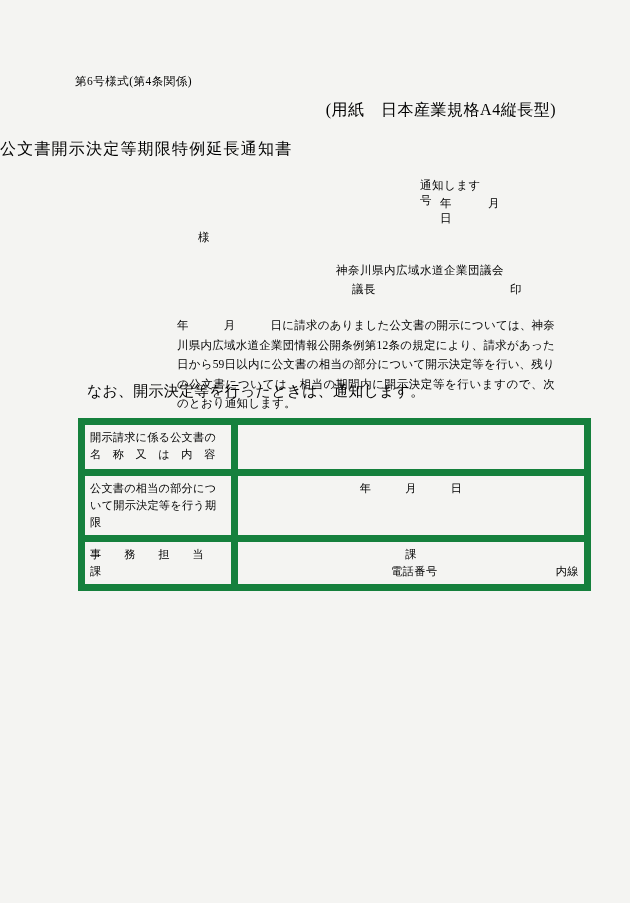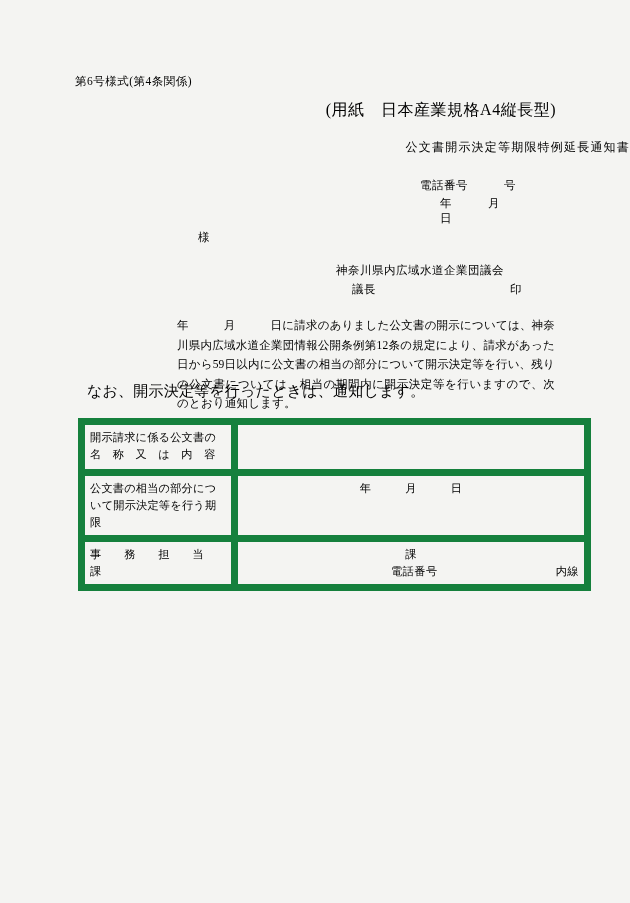--- a/index.html
+++ b/index.html
@@ -36,22 +36,22 @@
     width: 556px;
     text-align: right;
     font-size: 16px;
     letter-spacing: 0.5px;
   }
   .doc-title {
     position: absolute;
     left: 0;
     top: 139px;
     width: 630px;
-    text-align: right;
-    font-size: 12px;
+    text-align: left;
+    font-size: 16px;
     letter-spacing: 1.2px;
   }
   .doc-number {
     position: absolute;
     left: 420px;
     top: 178px;
     font-size: 11.5px;
     letter-spacing: 0.5px;
   }
   .doc-date {
@@ -167,21 +167,21 @@
 <body>
 
 <div class="page">
 
   <div class="form-no">第6号様式(第4条関係)</div>
 
   <div class="paper-spec">(用紙　日本産業規格A4縦長型)</div>
 
   <div class="doc-title">公文書開示決定等期限特例延長通知書</div>
 
-  <div class="doc-number">電話番号　　　号</div>
+  <div class="doc-number">通知します　　　号</div>
   <div class="doc-date">年　　　月　　　日</div>
 
   <div class="addressee">様</div>
 
   <div class="issuer-org">神奈川県内広域水道企業団議会</div>
   <div class="issuer-name">議長</div>
   <div class="issuer-seal">印</div>
 
   <div class="body-block">
     <p class="body-indent1">年　　　月　　　日に請求のありました公文書の開示については、神奈川県内広域水道企業団情報公開条例第12条の規定により、請求があった日から59日以内に公文書の相当の部分について開示決定等を行い、残りの公文書については、相当の期間内に開示決定等を行いますので、次のとおり通知します。</p>

